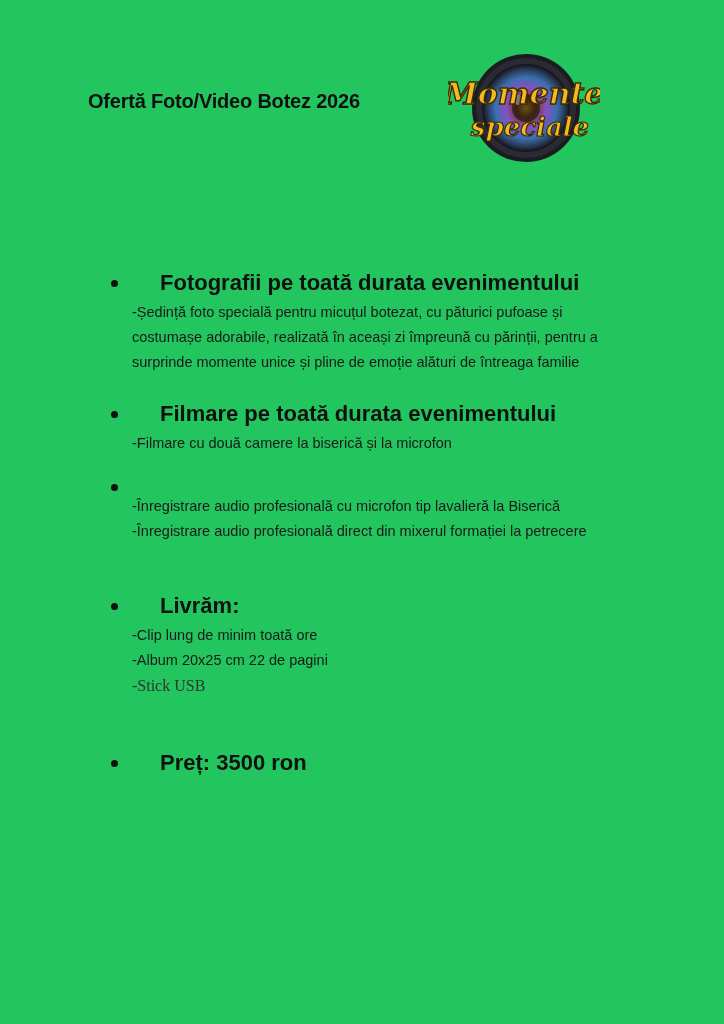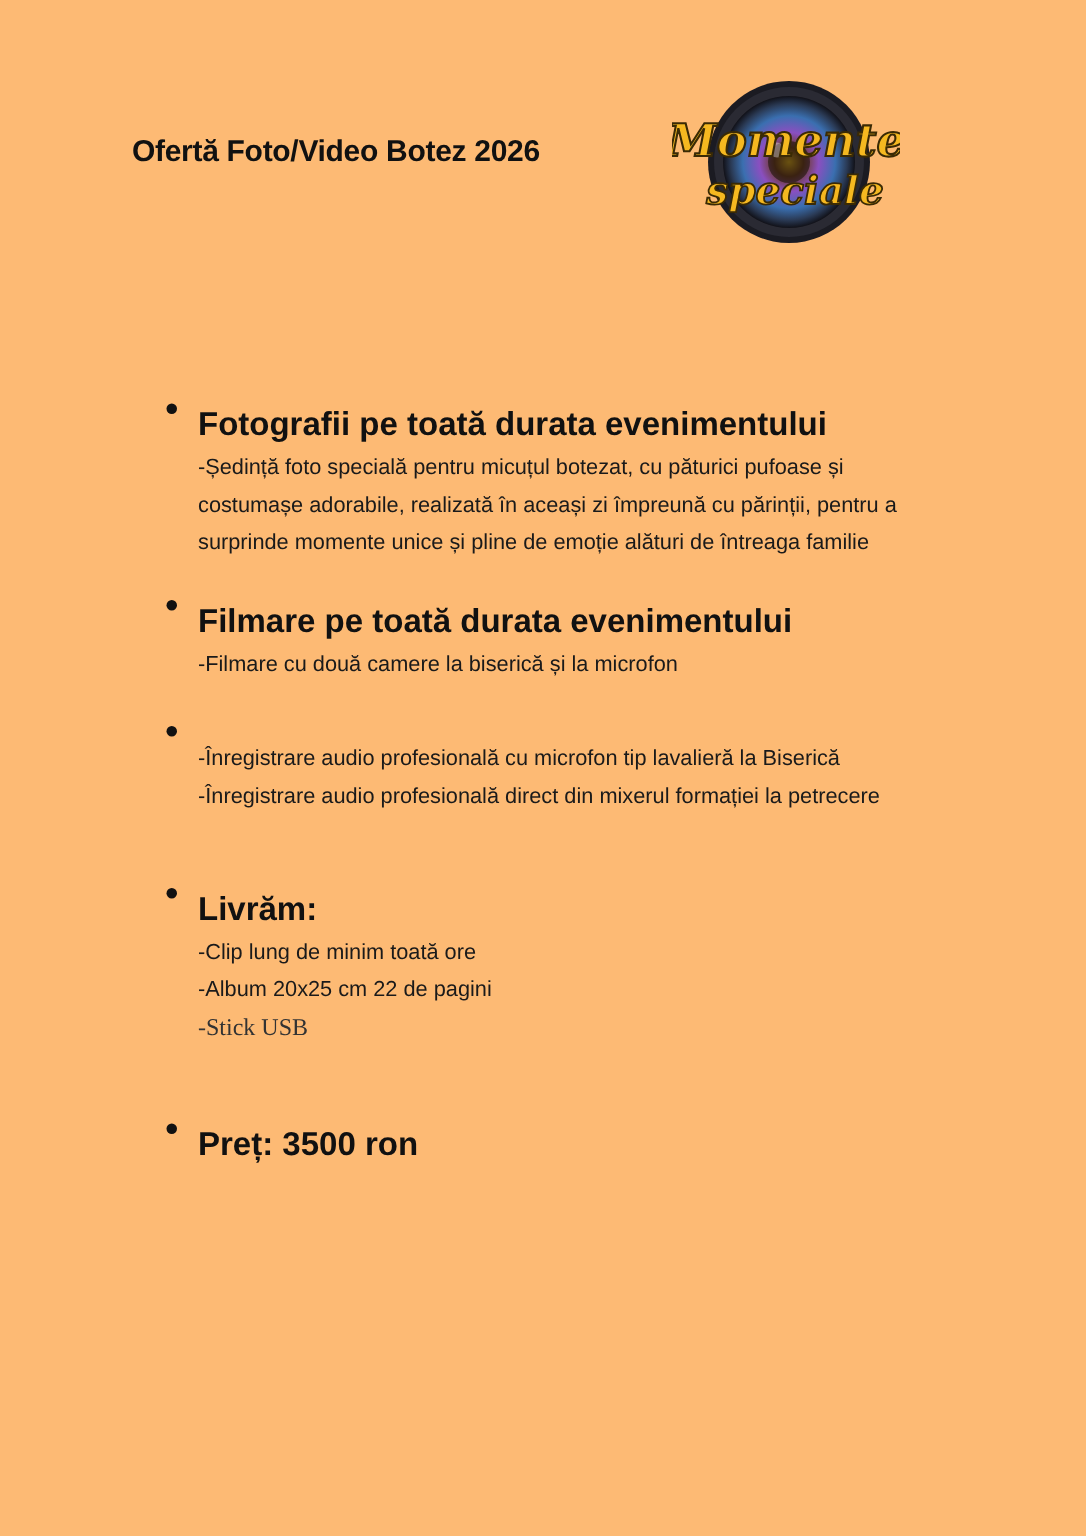--- a/index.html
+++ b/index.html
@@ -1,27 +1,27 @@
 <!DOCTYPE html>
 <html><head>
   <meta charset="utf-8">
   <style>
     html, body { margin: 0; padding: 0; background: #ffffff; }
     body { width: 724px; height: 1024px; position: relative; overflow: hidden; color: #111; }
-    .page { position: absolute; left: 0; top: 0; width: 724px; height: 1024px; background: #fdba74; }
+    .page { position: absolute; left: 0; top: 0; width: 724px; height: 1024px; background: #22c55e; }
     .title {
       position: absolute; left: 88px; top: 90px;
       font-family: "Liberation Sans", sans-serif; font-weight: bold; font-size: 20px; color: #111;
       letter-spacing: -0.2px;
     }
     .logo { position: absolute; left: 448px; top: 52px; width: 152px; height: 112px; }
     .section { position: absolute; left: 108px; }
     .heading {
       font-family: "Liberation Sans", sans-serif; font-weight: bold; font-size: 22px; color: #111;
-      display: flex; align-items: flex-start; line-height: 28px;
+      display: flex; align-items: center; line-height: 28px; gap: 28px;
     }
     .bullet { width: 7px; height: 7px; border-radius: 50%; background: #111; margin-right: 14px; margin-left: 3px; flex: none; }
     .lines { margin-left: 24px; margin-top: 3px; }
     .line {
       font-family: Liberation Sans, sans-serif; font-size: 14.5px; color: #1a1a1a;
       line-height: 25px; white-space: nowrap;
     }
     .line.serif { font-family: "Liberation Serif", serif; font-size: 16px; color: #333; }
     .s1 { top: 269px; }
     .s2 { top: 400px; }

